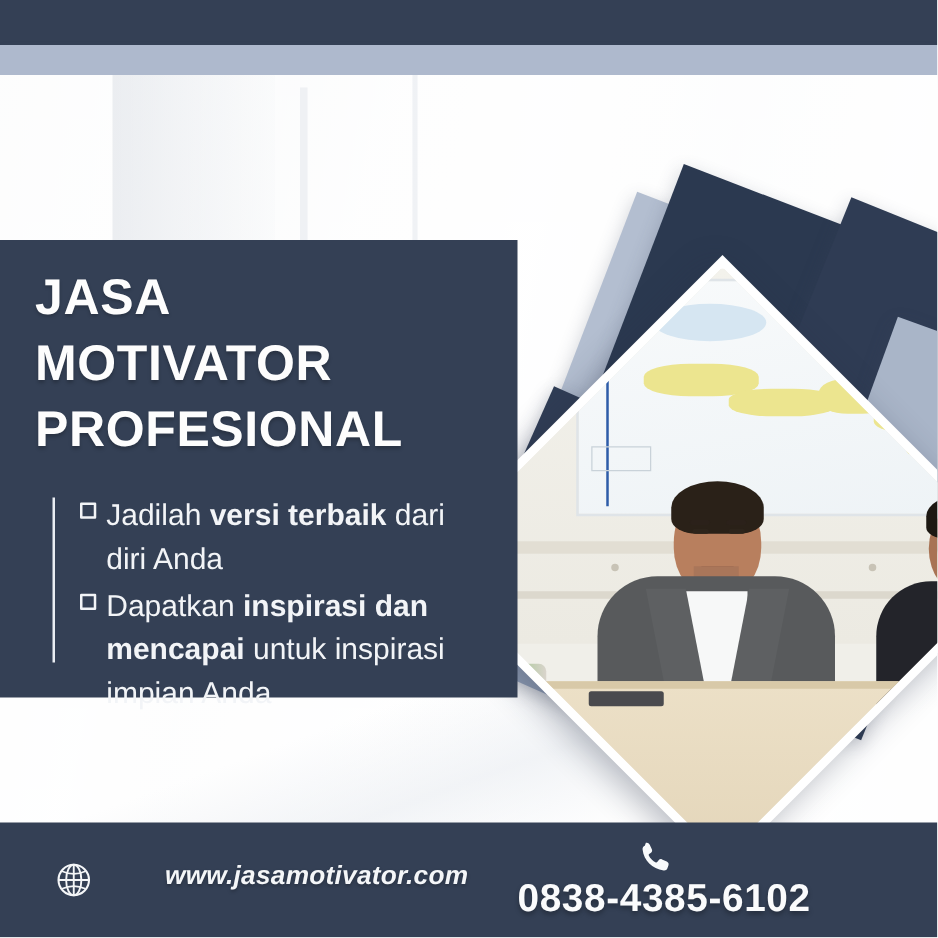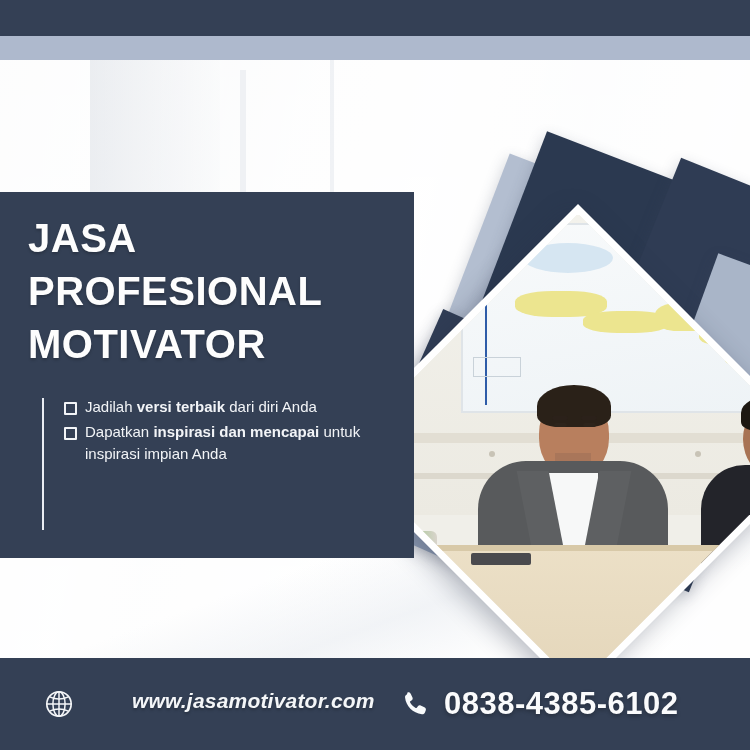--- a/index.html
+++ b/index.html
@@ -62,21 +62,21 @@
   
   .bullets-wrap { position:absolute; left:42px; top:396px; width:350px; }
   .bullet-rule {
     position:absolute; left:0; top:2px; width:2px; height:132px;
     background:#e9edf3;
   }
   .bullets { position:absolute; left:22px; top:0; width:320px; }
   .bullet {
     display:flex; align-items:flex-start;
     color:#f2f4f7;
-    font-size:15px;
+    font-size:24px;
     line-height:1.45;
     margin-bottom:3px;
   }
   .cb {
     flex:0 0 auto;
     width:13px; height:13px;
     border:2px solid #f2f4f7;
     border-radius:1px;
     margin:6px 8px 0 0;
   }
@@ -192,21 +192,21 @@
   .fg-phone { position:absolute; left:128px; top:338px; width:60px; height:12px; background:#4a4a4e; border-radius:2px; }
   .fg-blue { position:absolute; left:0; top:340px; width:90px; height:40px; background:#2b63a8; }
 
   
   .footer {
     position:absolute; left:0; top:658px; width:750px; height:92px;
     background:#344055;
     display:flex; align-items:center;
   }
   .f-web { position:absolute; left:44px; top:50%; transform:translateY(-50%); display:flex; align-items:flex-start;gap:44px; }
-  .f-phone { position:absolute; left:400px; top:50%; transform:translateY(-50%); display:flex; align-items:center; }
+  .f-phone { position:absolute; left:400px; top:50%; transform:translateY(-50%); display:flex; align-items:center;flex-direction:column; }
   .globe-icon { width:30px; height:30px; flex:0 0 auto; }
   .phone-icon { width:30px; height:30px; flex:0 0 auto; }
   .f-url {
     color:#f4f6f8; font-size:21px; font-style:italic; font-weight:bold;
     margin-left:14px; letter-spacing:.2px;
     text-shadow:0 2px 3px rgba(0,0,0,.25);
   }
   .f-num {
     color:#fafbfc; font-size:31px; font-weight:bold;
     margin-left:14px; letter-spacing:.5px;
@@ -277,22 +277,22 @@
         <div class="fg-snack"></div>
         <div class="fg-phone"></div>
       </div>
     </div>
   </div>
 
   <div class="panel"></div>
 
   <div class="headline">
     <div>JASA</div>
+    <div>MOTIVATOR</div>
     <div>PROFESIONAL</div>
-    <div>MOTIVATOR</div>
   </div>
 
   <div class="bullets-wrap">
     <div class="bullet-rule"></div>
     <div class="bullets">
       <div class="bullet">
         <span class="cb"></span>
         <span><span>Jadilah </span><b>versi terbaik</b><span> dari diri Anda</span></span>
       </div>
       <div class="bullet">

